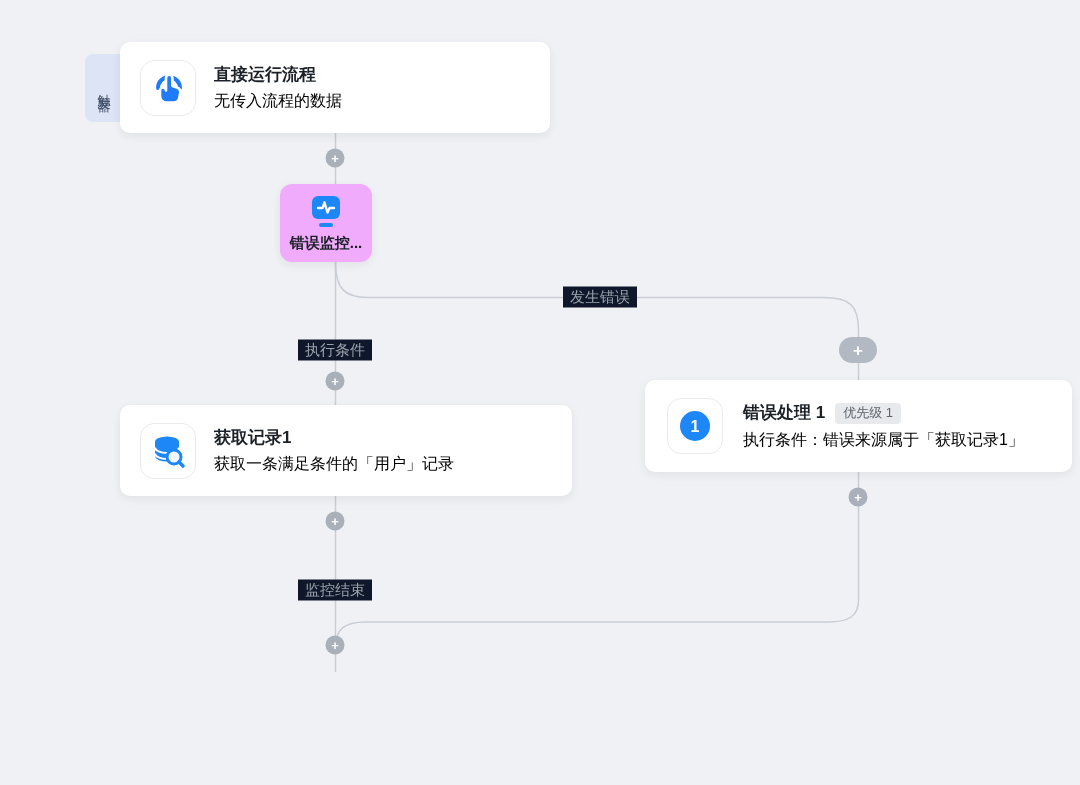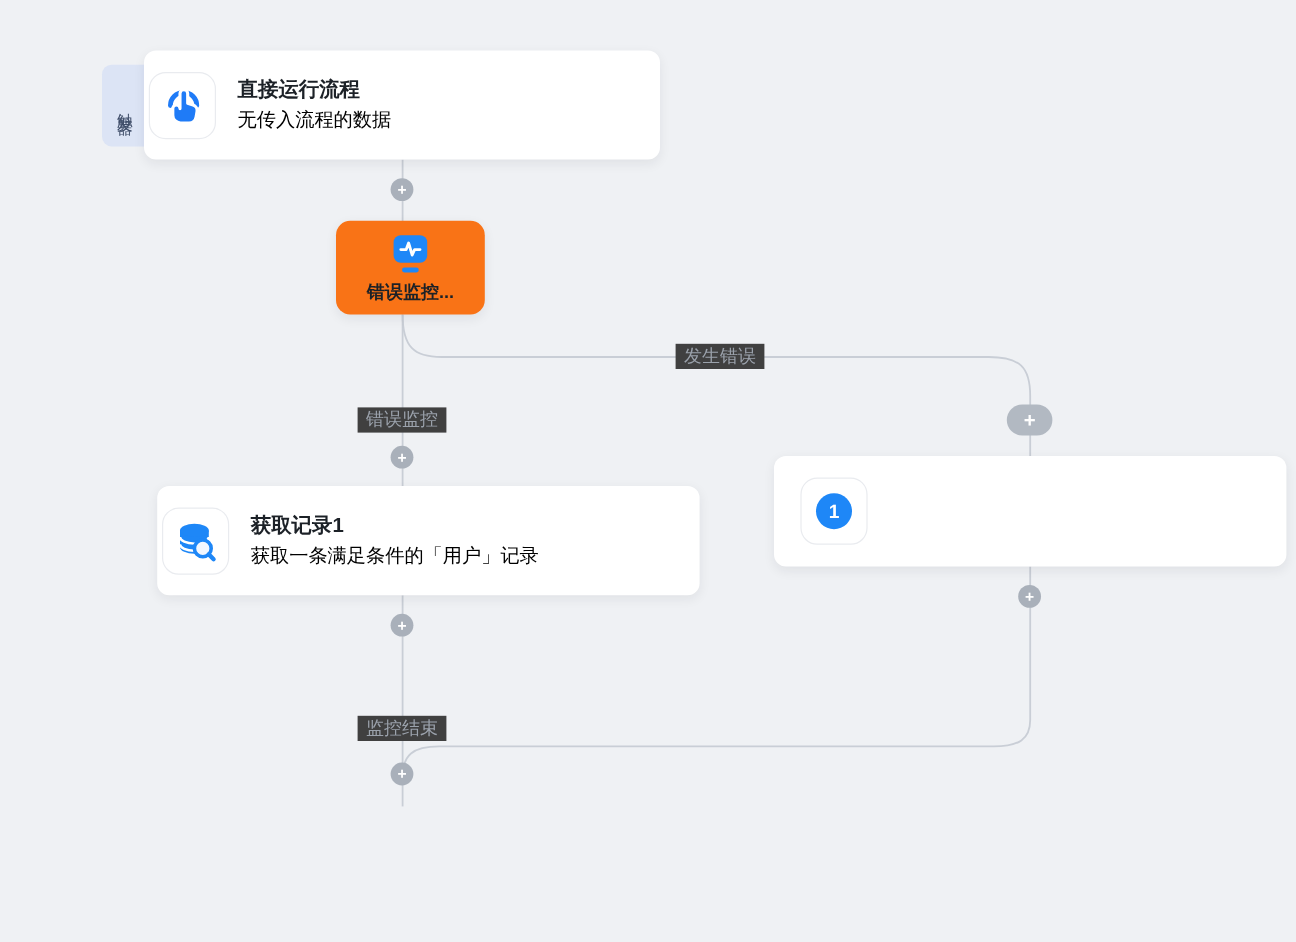--- a/index.html
+++ b/index.html
@@ -21,21 +21,21 @@
     background:#ffffff;
     border-radius:10px;
     box-shadow:0 3px 10px rgba(31,35,41,0.07);
     z-index:2;
     box-sizing:border-box;
     cursor:pointer;
   }
   .card-row{
     display:flex;align-items:center;
     height:100%;
-    padding-left:4px;
+    padding-left:20px;
     gap:18px;
   }
   .icon-box{
     width:54px;height:54px;
     border:1px solid #e9ebef;
     border-radius:14px;
     background:#fff;
     display:flex;align-items:center;justify-content:center;
     flex:0 0 auto;
   }
@@ -64,33 +64,33 @@
     writing-mode:vertical-rl;
     text-orientation:upright;
     letter-spacing:3px;
     z-index:1;
   }
 
   
   .mini-card{
     position:absolute;
     left:280px;top:184px;
-    width:124px;height:78px;
-    background:#f97316;border-radius:12px;
+    width:92px;height:78px;
+    background:#f0abfc;border-radius:12px;
     box-shadow:0 3px 10px rgba(31,35,41,0.07);
     display:flex;flex-direction:column;align-items:center;justify-content:center;
     gap:5px;z-index:2;cursor:pointer;
   }
   .mini-title{font-size:15px;font-weight:700;color:#1c2127;white-space:nowrap;}
 
   
   .edge-label{
     position:absolute;
     transform:translate(-50%,-50%);
-    background:#404040;
+    background:#0f172a;
     color:#9ba2ac;
     font-size:15px;
     padding:1px 7px;
     z-index:2;
     white-space:nowrap;
     font-family:Liberation Mono, monospace;
   }
 
   
   .plus-circle{
@@ -125,22 +125,22 @@
     <g fill="none" stroke="#c9ced6" stroke-width="1.5">
       <path d="M335.5,133 V185"></path>
       <path d="M335.5,262 V405"></path>
       <path d="M335.5,262 C335.5,289 345,297.5 368,297.5 H824 C850,297.5 858.5,306 858.5,330 V380"></path>
       <path d="M335.5,496 V672"></path>
       <path d="M858.5,472 V600 C858.5,616 849,622 828,622 H366 C344,622 335.5,629 335.5,648"></path>
     </g>
   </svg>
 
   <div class="edge-label" style="left:600px;top:297px;">发生错误</div>
-  <div class="edge-label" style="left:335px;top:350px;">错误监控</div>
-  <div class="edge-label" style="left:335px;top:607px;">监控结束</div>
+  <div class="edge-label" style="left:335px;top:350px;">执行条件</div>
+  <div class="edge-label" style="left:335px;top:590px;">监控结束</div>
 
   <div class="plus-circle" style="left:335px;top:158px;">+</div>
   <div class="plus-circle" style="left:335px;top:381px;">+</div>
   <div class="plus-circle" style="left:335px;top:521px;">+</div>
   <div class="plus-circle" style="left:335px;top:645px;">+</div>
   <div class="plus-circle" style="left:858px;top:497px;">+</div>
   <div class="plus-pill" style="left:858px;top:350px;">+</div>
 
   <div class="side-tab">触发器</div>
 
@@ -163,21 +163,21 @@
     <span style="display:flex;">
       <svg width="38" height="36" viewBox="0 0 38 36">
         <rect x="5" y="3" width="28" height="23" rx="6" fill="#1e87f7"></rect>
         <polyline points="11,15 15.5,15 17.5,9.5 20.5,19.5 22.5,15 27,15" fill="none" stroke="#ffffff" stroke-width="2.4" stroke-linecap="round" stroke-linejoin="round"></polyline>
         <rect x="12" y="30" width="14" height="4" rx="2" fill="#1e87f7"></rect>
       </svg>
     </span>
     <div class="mini-title">错误监控...</div>
   </div>
 
-  <div class="card" style="left:131px;top:405px;width:452px;height:91px;">
+  <div class="card" style="left:120px;top:405px;width:452px;height:91px;">
     <div class="card-row">
       <div class="icon-box">
         <svg width="36" height="36" viewBox="0 0 36 36">
           <path d="M5,9 v14 a12,5.5 0 0 0 24,0 v-14" fill="#1e87f7"></path>
           <ellipse cx="17" cy="9" rx="12" ry="5.5" fill="#1e87f7"></ellipse>
           <path d="M5,14.5 a12,5.5 0 0 0 24,0" fill="none" stroke="#ffffff" stroke-width="2"></path>
           <path d="M5,20.5 a12,5.5 0 0 0 24,0" fill="none" stroke="#ffffff" stroke-width="2"></path>
           <circle cx="24" cy="24" r="7" fill="#f2f7ff" stroke="#1e87f7" stroke-width="3"></circle>
           <line x1="29" y1="29" x2="33" y2="33" stroke="#1e87f7" stroke-width="3.6" stroke-linecap="round"></line>
         </svg>
@@ -190,17 +190,24 @@
   </div>
 
   <div class="card" style="left:645px;top:380px;width:427px;height:92px;">
     <div class="card-row" style="padding-left:22px;gap:20px;">
       <div class="icon-box">
         <svg width="32" height="32" viewBox="0 0 32 32">
           <circle cx="16" cy="16" r="15" fill="#1e87f7"></circle>
           <text x="16" y="22" text-anchor="middle" font-size="16" font-weight="bold" fill="#ffffff" font-family="Liberation Sans, sans-serif">1</text>
         </svg>
       </div>
+      <div class="card-text">
+        <div class="card-title">
+          <span>错误处理 1</span>
+          <span class="badge">优先级 1</span>
+        </div>
+        <div class="card-sub">执行条件：错误来源属于「获取记录1」</div>
+      </div>
     </div>
   </div>
 
 
 </div>
 
 </body></html>

